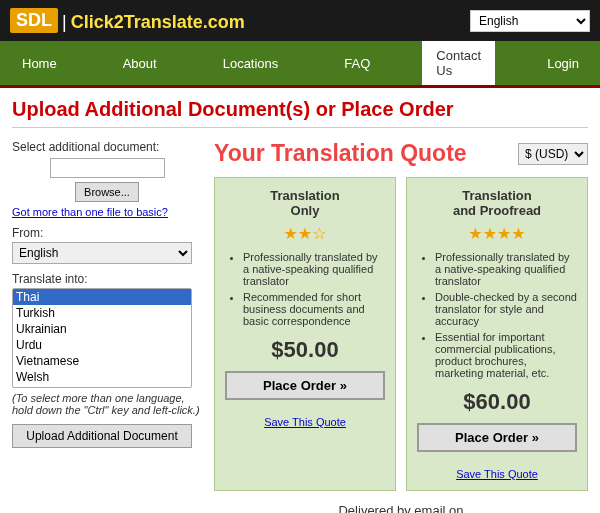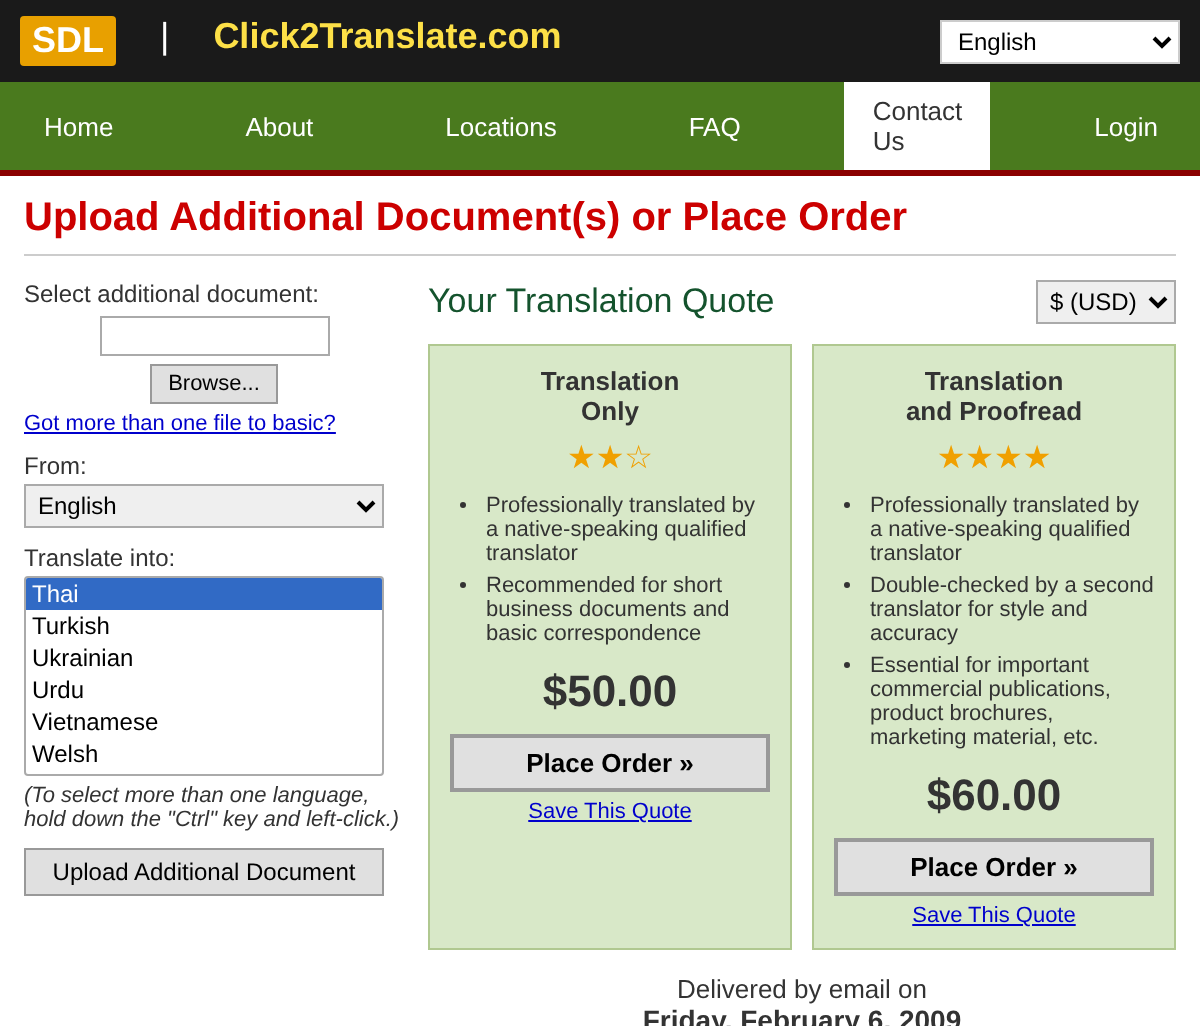--- a/index.html
+++ b/index.html
@@ -8,22 +8,22 @@
     
     #header {
       background: #1a1a1a;
       padding: 8px 10px;
       display: flex;
       align-items: center;
       justify-content: space-between;
     }
     #logo {
       display: flex;
-      align-items: flex-start;
-      gap: 18px;
+      align-items: flex-end;
+      gap: 0;
     }
     .logo-sdl {
       background: #e8a000;
       color: #fff;
       font-weight: bold;
       font-size: 18px;
       padding: 2px 6px;
       border-radius: 2px;
     }
     .logo-divider {
@@ -120,21 +120,21 @@
     }
 
     
     #right-panel { flex: 1; }
     #quote-header {
       display: flex;
       justify-content: space-between;
       align-items: center;
       margin-bottom: 10px;
     }
-    #quote-title { font-size: 17px; font-weight: normal; color: #14532d; }
+    #quote-title { font-size: 23px; font-weight: bold; color: #ef4444; }
     #currency-select { font-size: 12px; padding: 2px; border: 1px solid #aaa; }
 
     #quote-options { display: flex; gap: 10px; margin-bottom: 12px; }
     .quote-card {
       flex: 1;
       background: #d8e8c8;
       border: 1px solid #b0c890;
       padding: 10px;
       text-align: center;
     }
@@ -145,21 +145,21 @@
     .quote-price { font-size: 22px; font-weight: bold; color: #333; margin-bottom: 8px; }
     .place-order-btn {
       background: #e0e0e0;
       border: 2px solid #999;
       padding: 5px 14px;
       font-size: 13px;
       font-weight: bold;
       cursor: pointer;
       display: block;
       width: 100%;
-      margin-bottom: 4px;
+      margin-bottom: 16px;
     }
     .save-quote-link { color: #0000cc; font-size: 11px; text-decoration: underline; cursor: pointer; display: block; }
 
     #delivery-info { text-align: center; font-size: 13px; color: #333; margin-bottom: 10px; }
     #delivery-info .delivery-date { font-weight: bold; font-size: 14px; }
 
     #translation-detail {
       border-top: 1px solid #ccc;
       padding-top: 8px;
       display: flex;

